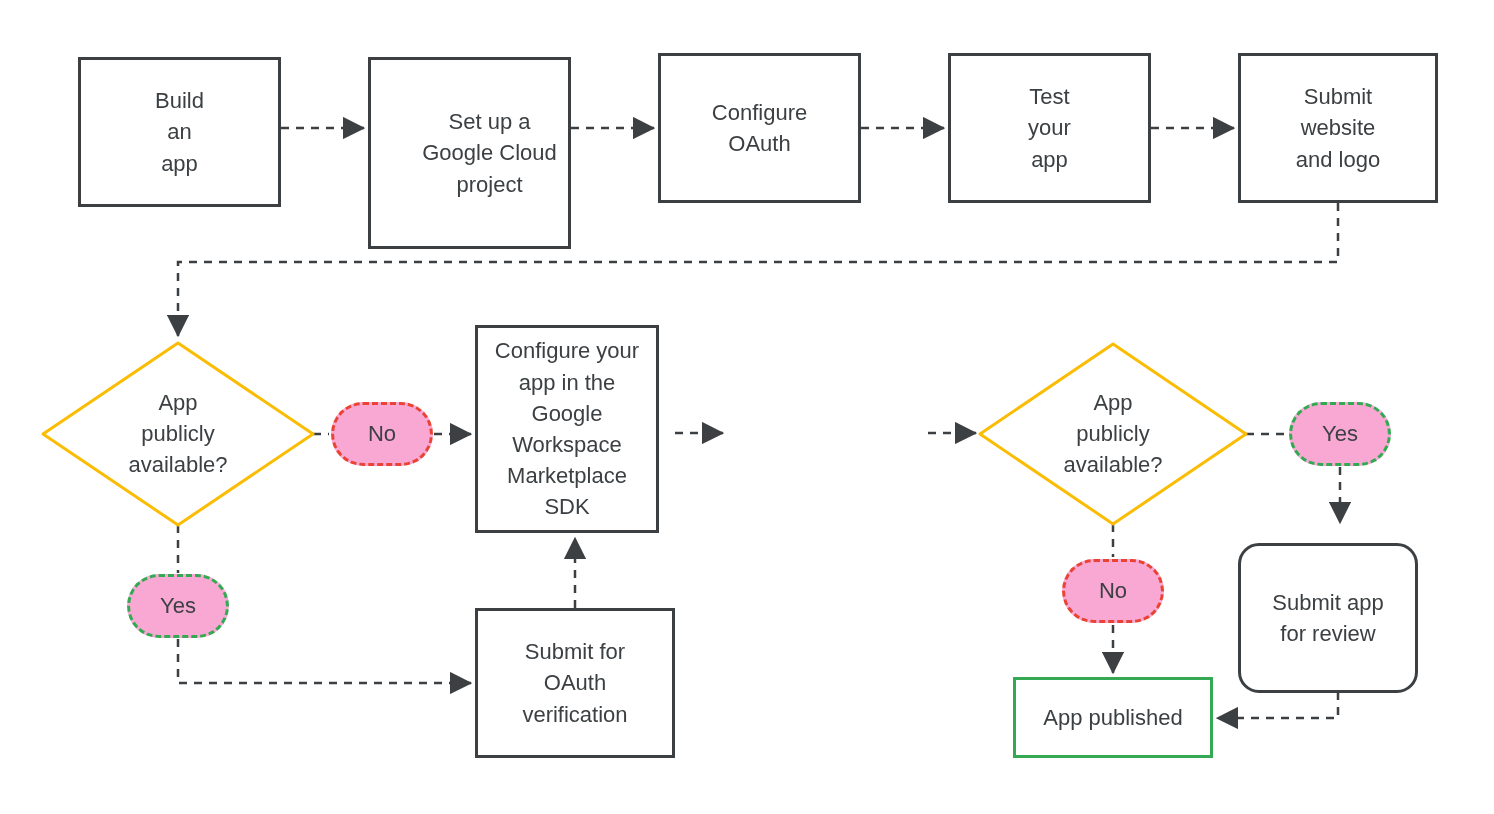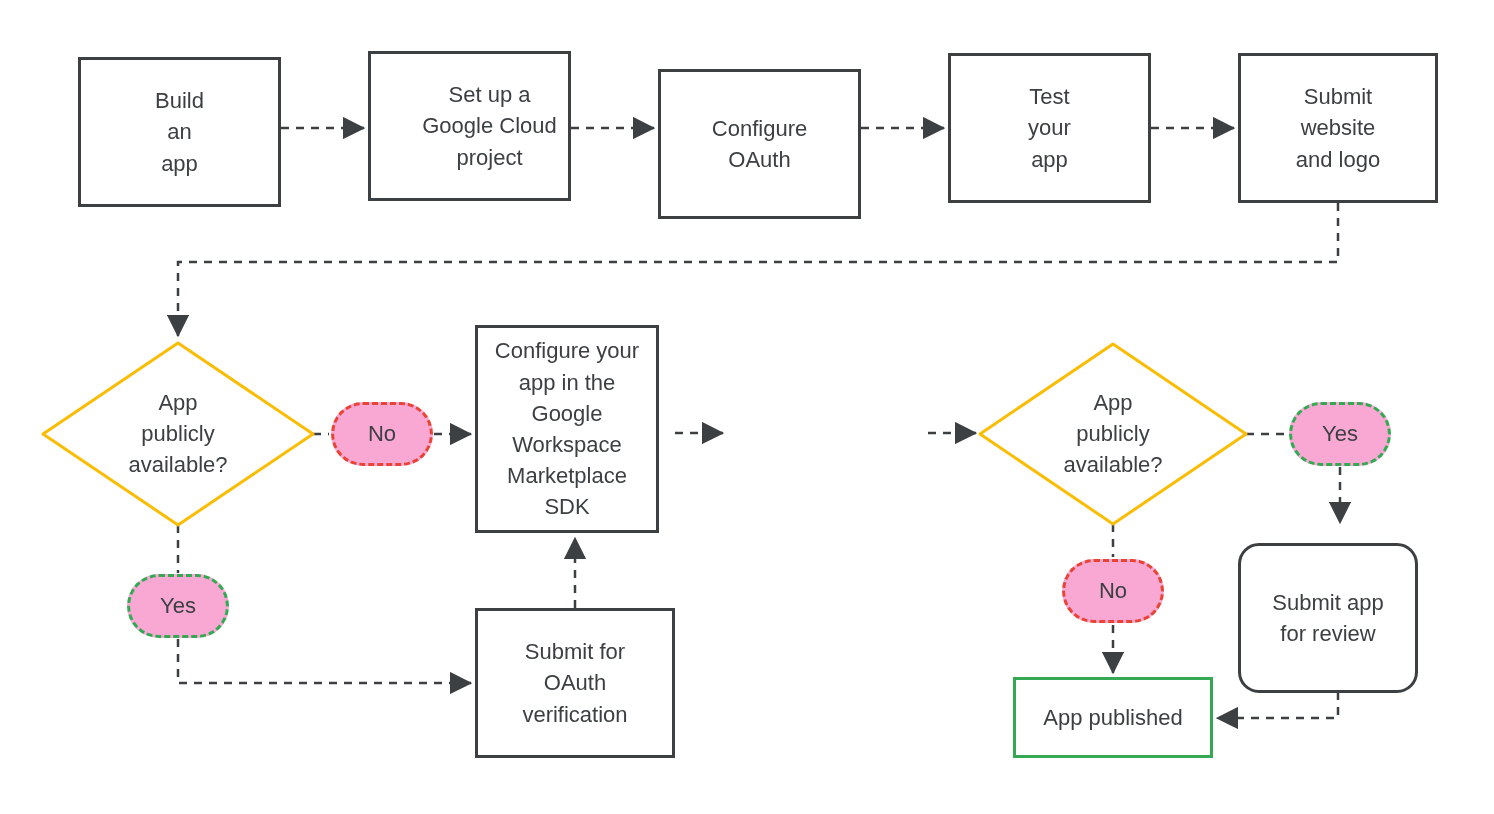--- a/index.html
+++ b/index.html
@@ -113,25 +113,25 @@
     </g>
 
     <polygon points="178,343 313,434 178,525 43,434" fill="#ffffff" stroke="#fbbc04" stroke-width="3" stroke-linejoin="round"></polygon>
     <polygon points="1113,344 1246,434 1113,524 980,434" fill="#ffffff" stroke="#fbbc04" stroke-width="3" stroke-linejoin="round"></polygon>
   </svg>
 
   <div class="node" style="left:78px; top:57px; width:203px; height:150px;">Build
 an
 app</div>
 
-  <div class="node" style="left:368px; top:51px; width:203px; height:150px;padding-left:40px;">Set up a
+  <div class="node" style="left:368px; top:57px; width:203px; height:192px;padding-left:40px;">Set up a
 Google Cloud
 project</div>
 
-  <div class="node" style="left:658px; top:53px; width:203px; height:150px;margin-top:16px;">Configure
+  <div class="node" style="left:658px; top:53px; width:203px; height:150px;">Configure
 OAuth</div>
 
   <div class="node" style="left:948px; top:53px; width:203px; height:150px;">Test
 your
 app</div>
 
   <div class="node" style="left:1238px; top:53px; width:200px; height:150px;">Submit
 website
 and logo</div>
 

